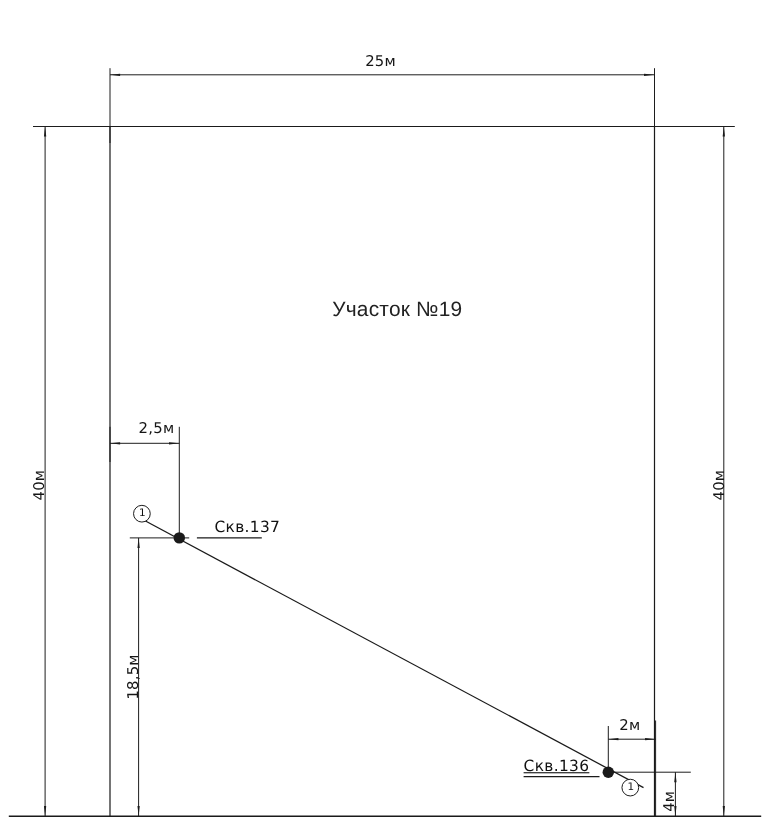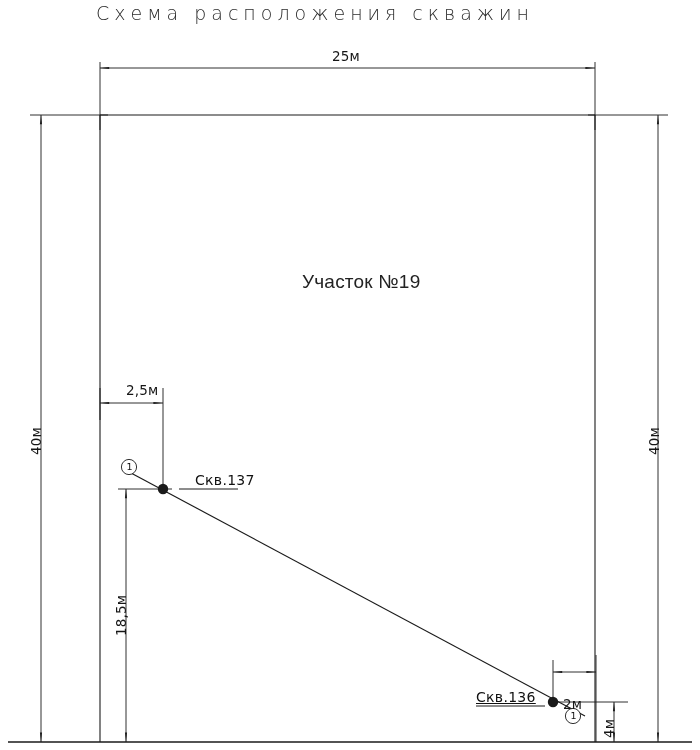--- a/index.html
+++ b/index.html
@@ -161,35 +161,34 @@
       <circle cx="553" cy="702" r="5.2" fill="#1a1a1a"></circle>
       <circle cx="573" cy="716" r="7.6" fill="#ffffff" stroke="#1a1a1a" stroke-width="0.9"></circle>
     </g>
     <g>
       <line x1="476" y1="706" x2="545" y2="706" stroke="#1a1a1a" stroke-width="1.0"></line>
     </g>
   </svg>
 
   <div class="txt-layer">
 
-    <div class="lbl title" style="left:96px; top:4px;">Схема расположения скважин</div>
 
     <div class="lbl dim" style="left:332px; top:50px;text-align:center;">25м</div>
 
     <div class="lbl dim dim-rot" style="left:30px; top:455px;">40м</div>
 
     <div class="lbl dim dim-rot" style="left:648px; top:455px;">40м</div>
 
     <div class="lbl plot-name" style="left:302px; top:272px;">Участок №19</div>
 
     <div class="lbl dim" style="left:126px; top:384px;">2,5м</div>
 
     <div class="lbl dim dim-rot" style="left:115px; top:636px;">18,5м</div>
 
-    <div class="lbl dim" style="left:563px; top:654px;margin-top:44px;">2м</div>
+    <div class="lbl dim" style="left:563px; top:654px;">2м</div>
 
     <div class="lbl dim dim-rot" style="left:603px; top:738px;">4м</div>
 
     <div class="lbl well-lbl" style="left:179px; top:473px;margin-left:16px;">Скв.137</div>
 
     <div class="lbl well-lbl" style="left:476px; top:690px;text-decoration:underline;">Скв.136</div>
 
     <div class="lbl marker-num" style="left:125px; top:462px; width:9px;">1</div>
 
     <div class="lbl marker-num" style="left:569px; top:711px; width:9px;">1</div>

